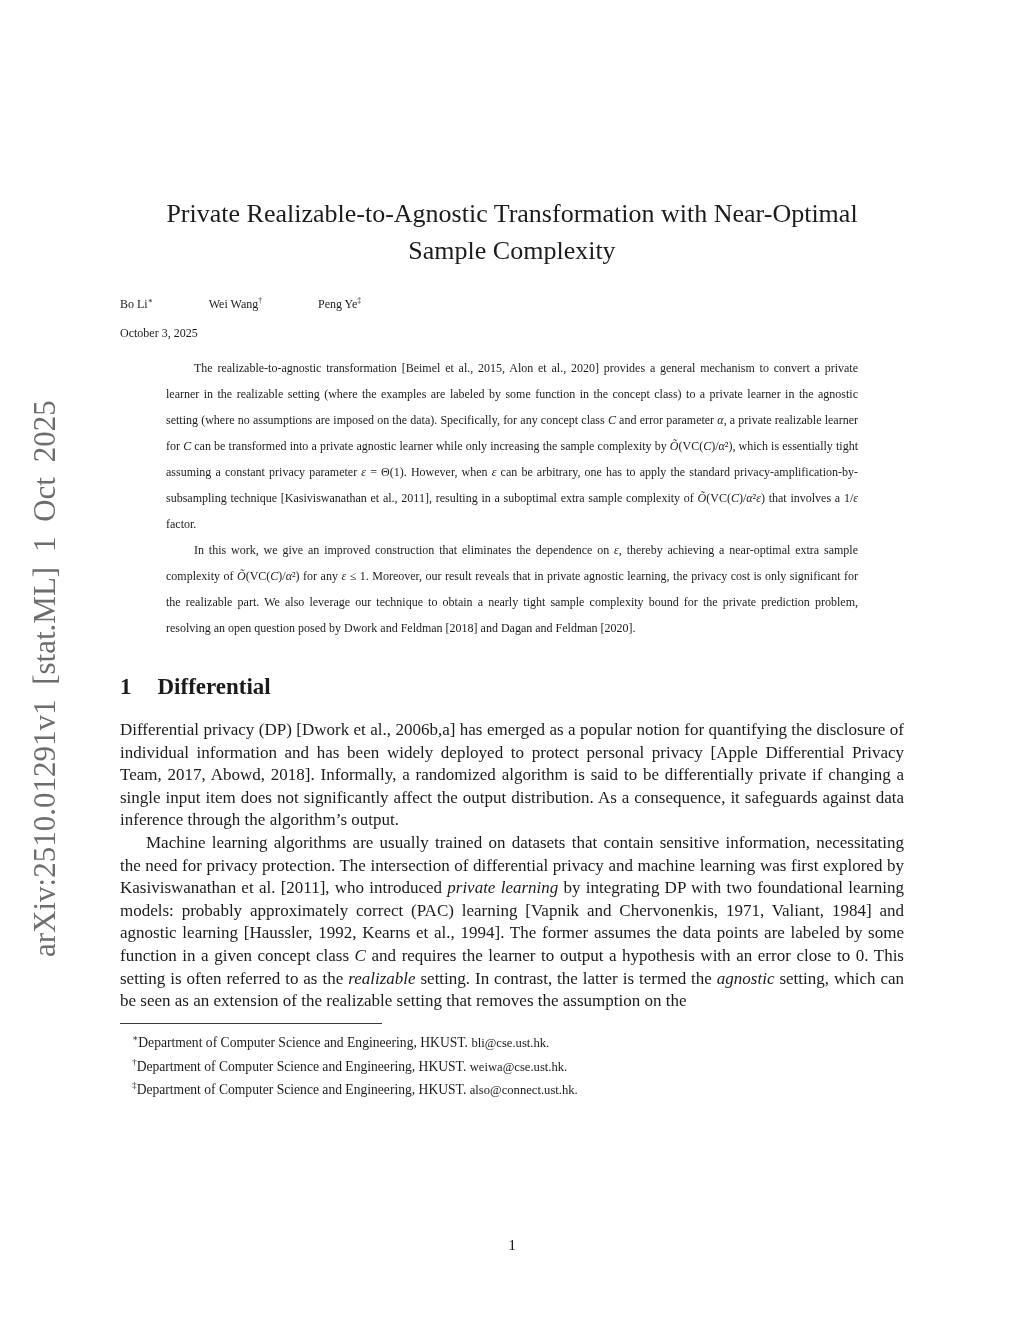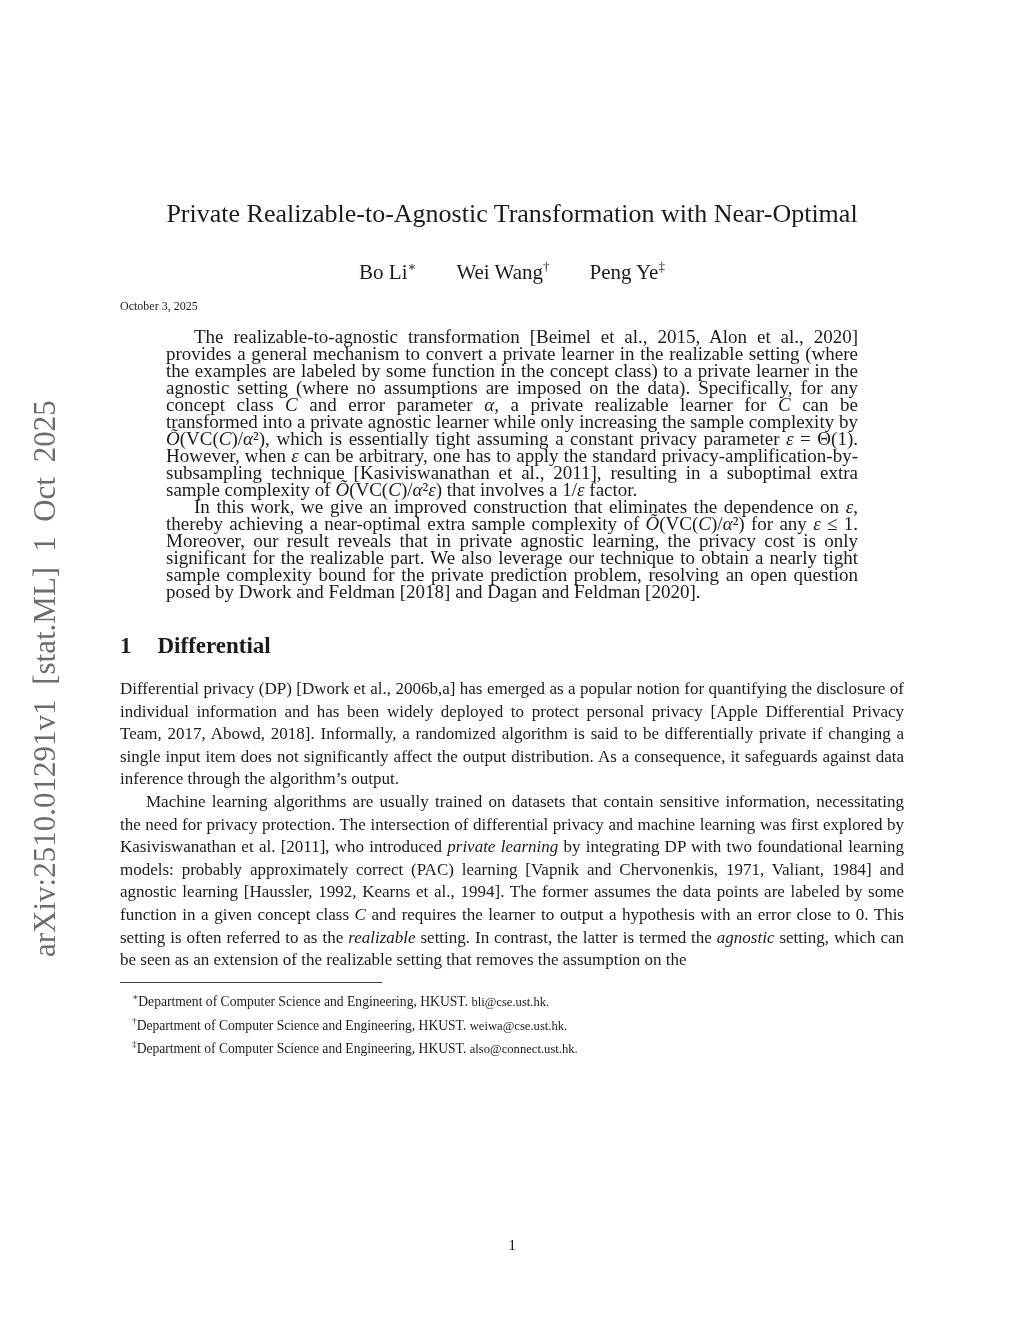--- a/index.html
+++ b/index.html
@@ -9,25 +9,25 @@
     color:#1b1b1b;position:relative;overflow:hidden;
   }
   .arxiv-banner{
     position:absolute;top:957px;left:27px;
     transform:rotate(-90deg);transform-origin:0 0;
     font-size:31px;color:#6d6d6d;white-space:nowrap;word-spacing:7px;
   }
   .content{position:absolute;left:120px;top:12px;width:784px;}
   .title{margin:0;padding-top:183px;font-size:26px;font-weight:400;line-height:37px;text-align:center;}
   .tline{display:block;}
-  .authors{margin-top:27px;display:flex;justify-content:center;gap:40px;font-size:21px;}
+  .authors{margin-top:27px;display:flex;justify-content:flex-start;gap:56px;font-size:12px;}
   .author sup{font-size:62%;}
   .date{margin-top:14px;text-align:left;font-size:12px;}
   .abs-heading{margin-top:66px;text-align:center;font-size:16.5px;font-weight:700;}
-  .abstract-body{width:692px;margin:14px auto 8px;font-size:19px;line-height:17px;text-align:justify;}
+  .abstract-body{width:692px;margin:14px auto 8px;font-size:12px;line-height:26px;text-align:justify;}
   .abs-p{margin:0;text-indent:28px;}
   .section{margin:33px 0 0 0;font-size:23px;font-weight:700;display:flex;gap:26px;}
   .body-p{margin:0;font-size:17px;line-height:22.6px;text-align:justify;}
   .noindent{text-indent:0;margin-top:19px;}
   .indent{text-indent:26px;}
   .run-i{font-style:italic;}
   .tt{font-family:Liberation Serif, serif;font-size:0.93em;}
   .footnotes{margin-top:10px;}
   .footnote-rule{width:262px;border-top:1.5px solid #3a3a3a;margin-bottom:5px;}
   .fn{margin:0;font-size:13.6px;line-height:19.3px;text-indent:12px;}
@@ -36,20 +36,21 @@
 </style>
 </head>
 <body>
 
 <div class="arxiv-banner">arXiv:2510.01291v1 [stat.ML] 1 Oct 2025</div>
 
 <div class="content">
 
   <h1 class="title">
     <span class="tline">Private Realizable-to-Agnostic Transformation with Near-Optimal</span>
+    <span class="tline">Sample Complexity</span>
   </h1>
 
   <div class="authors">
     <span class="author"><span>Bo Li</span><sup>∗</sup></span>
     <span class="author"><span>Wei Wang</span><sup>†</sup></span>
     <span class="author"><span>Peng Ye</span><sup>‡</sup></span>
   </div>
 
   <div class="date">October 3, 2025</div>
 

